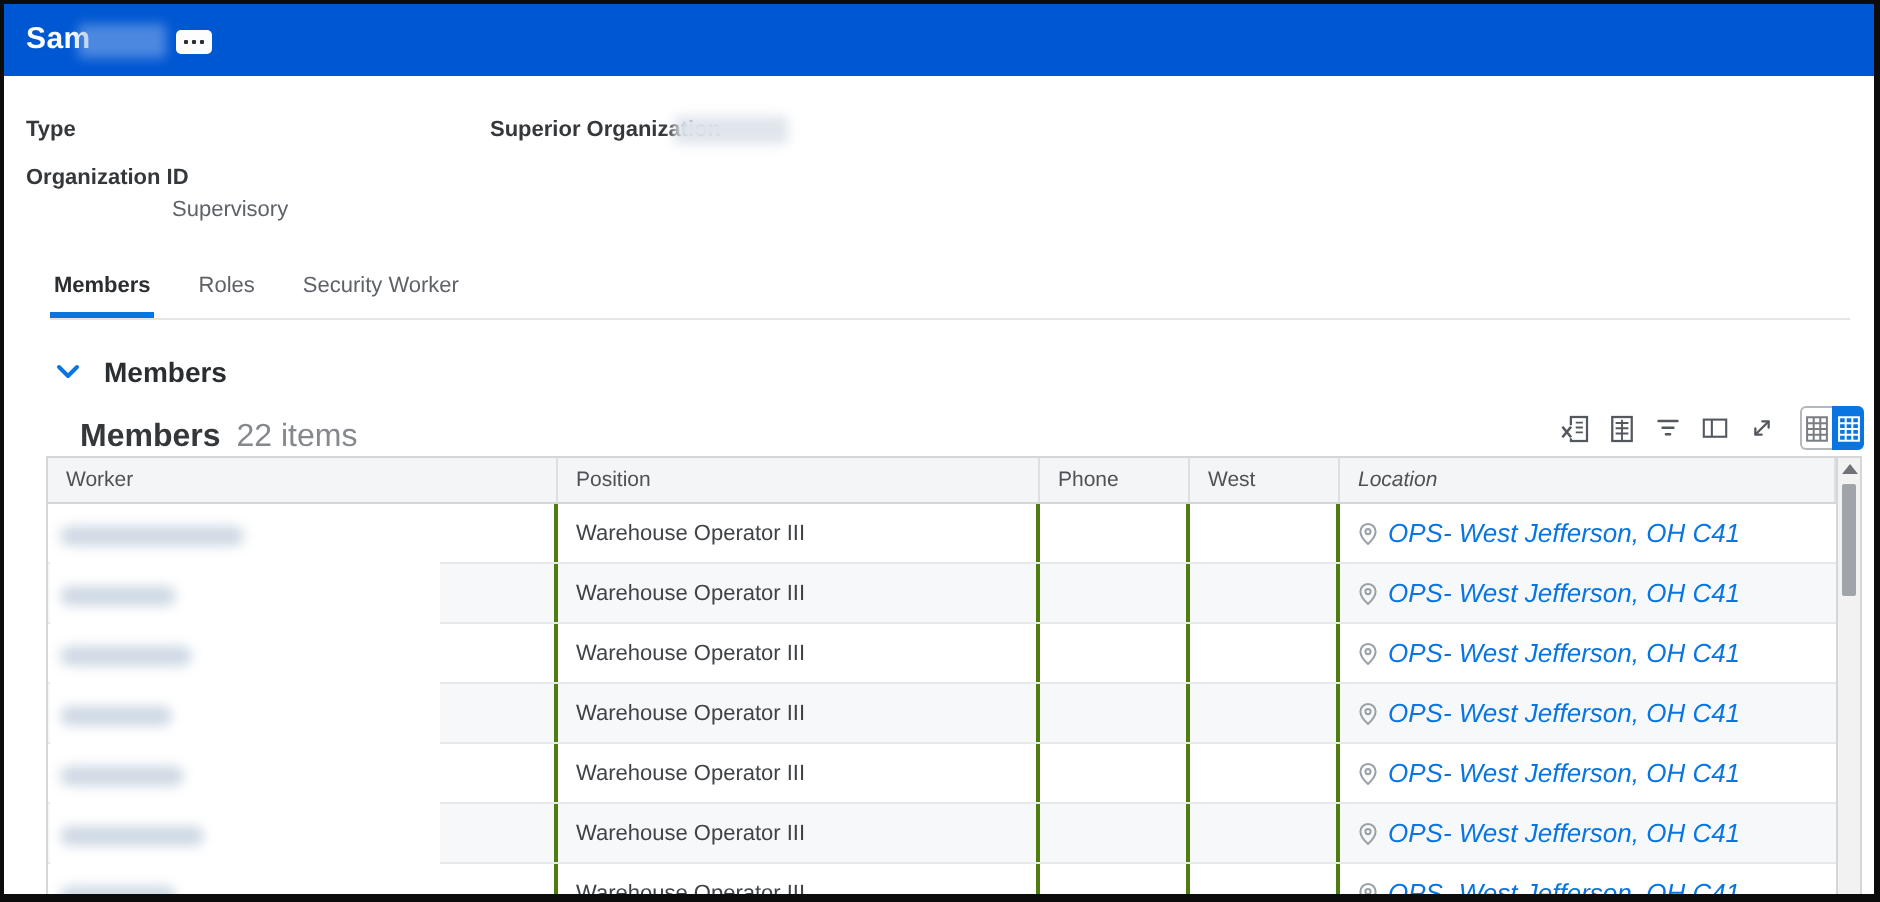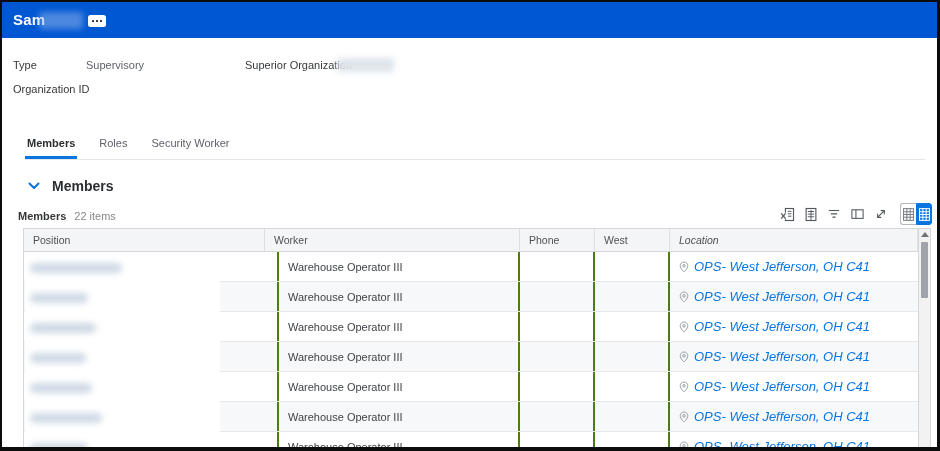--- a/index.html
+++ b/index.html
@@ -14,39 +14,39 @@
   .name-redact { position:absolute; left:37px; top:10px; width:44px; height:17px; border-radius:2px;
                  background:linear-gradient(90deg,#higher 0%,#9dbdf0 100%);
                  background:#8db1ec; opacity:.55; filter:blur(3px); }
   .rel-actions { position:absolute; left:86px; top:13px; width:18px; height:12px; background:#fdfdfd;
                  border:none; border-radius:2.5px; display:flex; align-items:center; justify-content:center;
                  gap:1.5px; cursor:pointer; }
   .rel-actions i { width:2.4px; height:2.4px; background:#2b2f36; border-radius:.5px; display:block; }
 
   
   .field-row { position:absolute; left:0; right:0; height:16px; font-size:11px; line-height:16px; }
-  .f-label { position:absolute; font-weight:normal; color:#35383b; }
-  .f-value { position:absolute; color:#5e6268; }
+  .f-label { position:absolute; font-weight:bold; color:#35383b; }
+  .f-value { position:absolute; color:#5e6268;margin-top:40px; }
   .value-redact { position:absolute; left:335px; top:1px; width:57px; height:14px; border-radius:2px;
                   background:#dfe5ec; filter:blur(3px); }
 
   
   .tabs { position:absolute; top:128px; left:23px; right:12px; height:30px;
           border-bottom:1px solid #e4e5e7; display:flex; align-items:flex-end; gap:20px; }
   .tab { position:relative; padding:0 2px 10px 2px; font-size:11px; color:#5e6268; cursor:pointer; }
   .tab.active { color:#2b2e31; font-weight:bold; }
   .tab.active::after { content:""; position:absolute; left:0; right:0; bottom:0; height:3px; background:#0875e1; }
 
   
   .section-hdr { position:absolute; top:176px; left:26px; display:flex; align-items:center; gap:12px; }
   .chev-btn { background:none; border:none; padding:0; cursor:pointer; display:flex; }
   .section-title { font-size:14px; font-weight:bold; color:#2b2e31; }
 
   
-  .grid-meta { position:absolute; top:208px; left:16px; font-size:11px; }
+  .grid-meta { position:absolute; top:208px; left:38px; font-size:16px; }
   .grid-meta .glabel { font-weight:bold; color:#35383b; }
   .grid-meta .gcount { color:#85888c; margin-left:8px; }
   .toolbar { position:absolute; top:200px; right:5px; height:24px; display:flex; align-items:center; gap:9px; }
   .tool-btn { background:none; border:none; padding:0; cursor:pointer; display:flex; align-items:center; }
   .seg-group { display:flex; margin-left:3px; }
   .seg { width:16px; height:22px; display:flex; align-items:center; justify-content:center; cursor:pointer; }
   .seg.inactive { background:#fff; border:1px solid #b4b8bd; border-right:none; border-radius:3px 0 0 3px; }
   .seg.active { background:#0875e1; border:1px solid #0875e1; border-radius:0 3px 3px 0; }
 
   
@@ -167,22 +167,22 @@
         <svg width="11" height="13" viewBox="0 0 12 14" fill="none" stroke="#ffffff" stroke-width="1.1">
           <rect x="0.6" y="0.6" width="10.8" height="12.8"></rect>
           <path d="M4.2 0.6 V13.4 M7.8 0.6 V13.4 M0.6 3.9 H11.4 M0.6 7 H11.4 M0.6 10.1 H11.4"></path>
         </svg>
       </div>
     </div>
   </div>
 
   <div class="grid">
     <div class="g-head">
+      <div class="cell c-worker">Worker</div>
       <div class="cell c-position" style="line-height:22px;font-size:10.5px;color:#4e5256;">Position</div>
-      <div class="cell c-worker">Worker</div>
       <div class="cell c-phone">Phone</div>
       <div class="cell c-email">West</div>
       <div class="cell c-location" style="font-size:10.5px;color:#4e5256;">Location</div>
     </div>
 
     <div class="g-row">
       <div class="cell c-worker"></div>
       <div class="cell c-position">Warehouse Operator III</div>
       <div class="cell c-phone"></div>
       <div class="cell c-email"></div>

